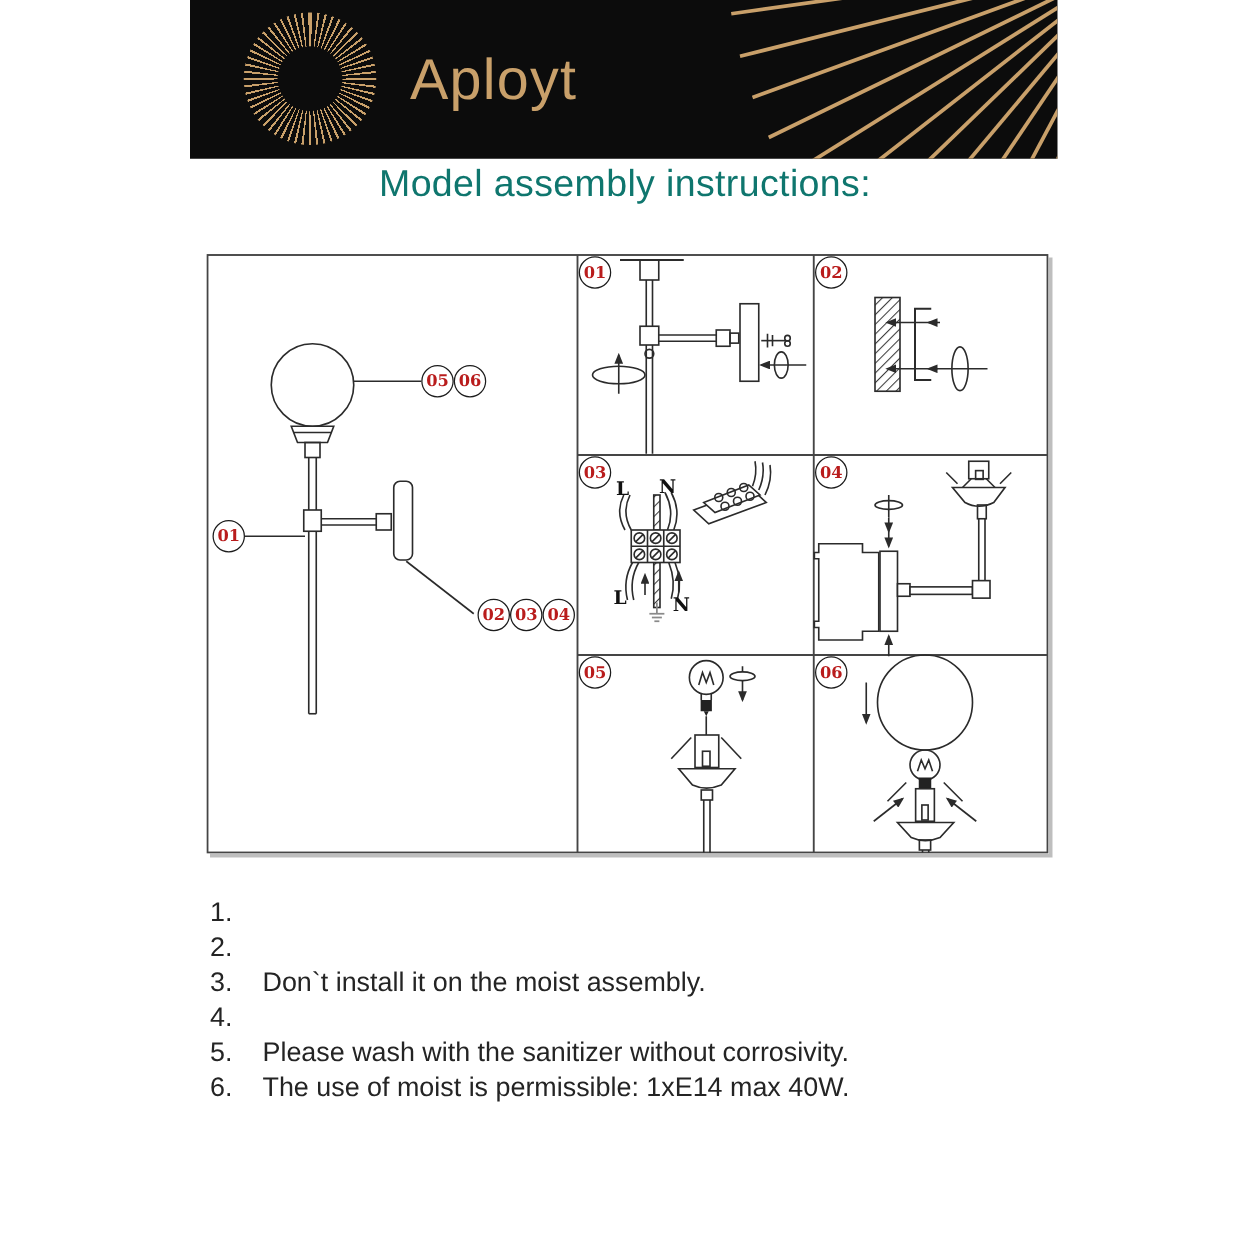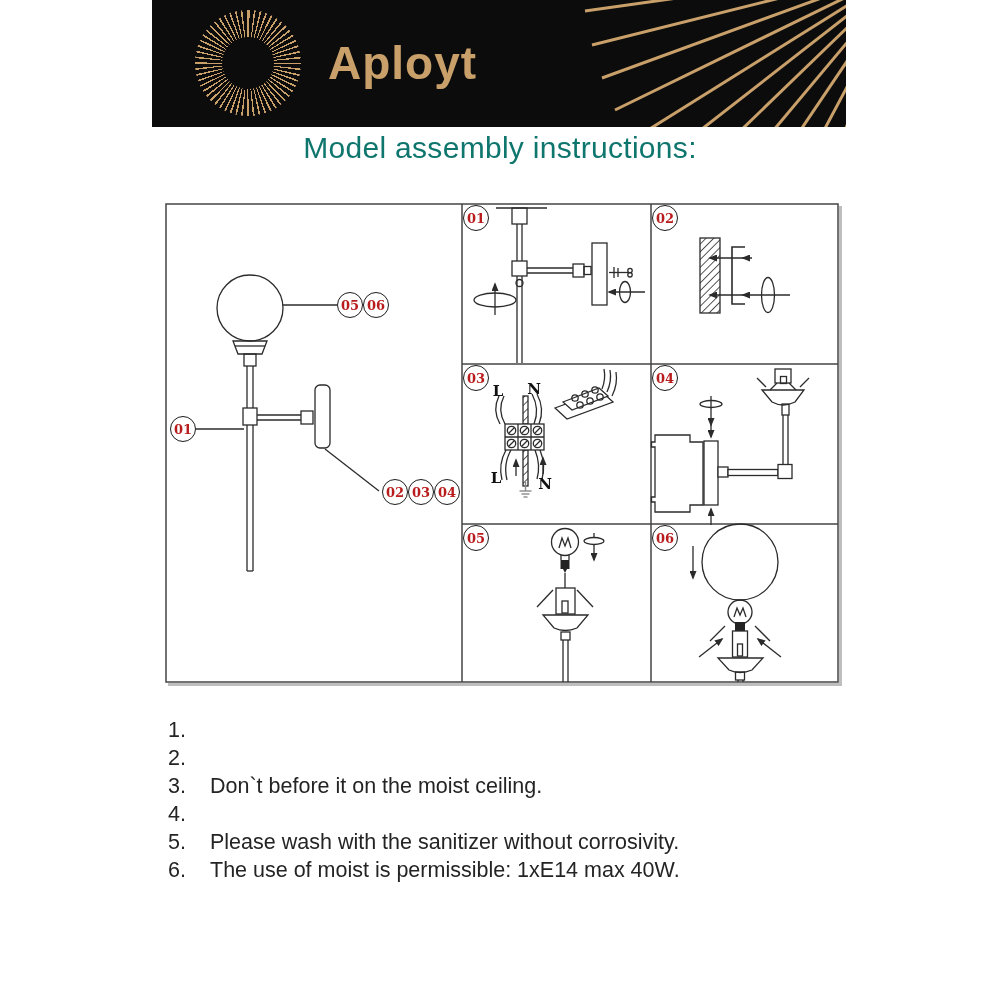--- a/index.html
+++ b/index.html
@@ -5,21 +5,21 @@
   html,body{margin:0;padding:0;background:#ffffff;}
   .page{position:relative;width:1000px;height:1000px;background:#ffffff;overflow:hidden;
         font-family:"Liberation Sans",sans-serif;}
 
   
   .brand-bar{position:absolute;left:152px;top:0;width:694px;height:127px;background:#0c0c0c;overflow:hidden;}
   .sunburst{position:absolute;left:43px;top:10px;width:106px;height:106px;border-radius:50%;
             background:repeating-conic-gradient(#c9a06a 0deg 1.9deg, rgba(0,0,0,0) 1.9deg 6.4deg);}
   .sunburst::after{content:"";position:absolute;inset:27px;border-radius:50%;background:#0c0c0c;}
   .brand{position:absolute;left:176px;top:8px;height:110px;display:flex;align-items:center;
-         font-size:46px;letter-spacing:1px;color:#c9a06a;font-weight:700;}
+         font-size:46px;letter-spacing:1px;color:#c9a06a;font-weight:400;}
   .rays{position:absolute;right:0;top:0;}
 
   
   .title{position:absolute;left:0;top:133px;width:100%;text-align:center;color:#0f766e;
          font-size:30px;line-height:29px;letter-spacing:0.3px;}
 
   
   .diagram{position:absolute;left:165px;top:203px;width:674px;height:480px;background:#fff;
            box-shadow:3px 3px 0 rgba(110,110,110,0.45);}
   .diagram svg.art{position:absolute;left:0;top:0;}
@@ -270,21 +270,21 @@
 
   <ol class="notes">
     <li>
       <span class="num">1.</span>
     </li>
     <li>
       <span class="num">2.</span>
     </li>
     <li>
       <span class="num">3.</span>
-      <span class="txt">Don`t before it on the moist ceiling.</span>
+      <span class="txt">Don`t install it on the moist assembly.</span>
     </li>
     <li>
       <span class="num">4.</span>
     </li>
     <li>
       <span class="num">5.</span>
       <span class="txt">Please wash with the sanitizer without corrosivity.</span>
     </li>
     <li>
       <span class="num">6.</span>

